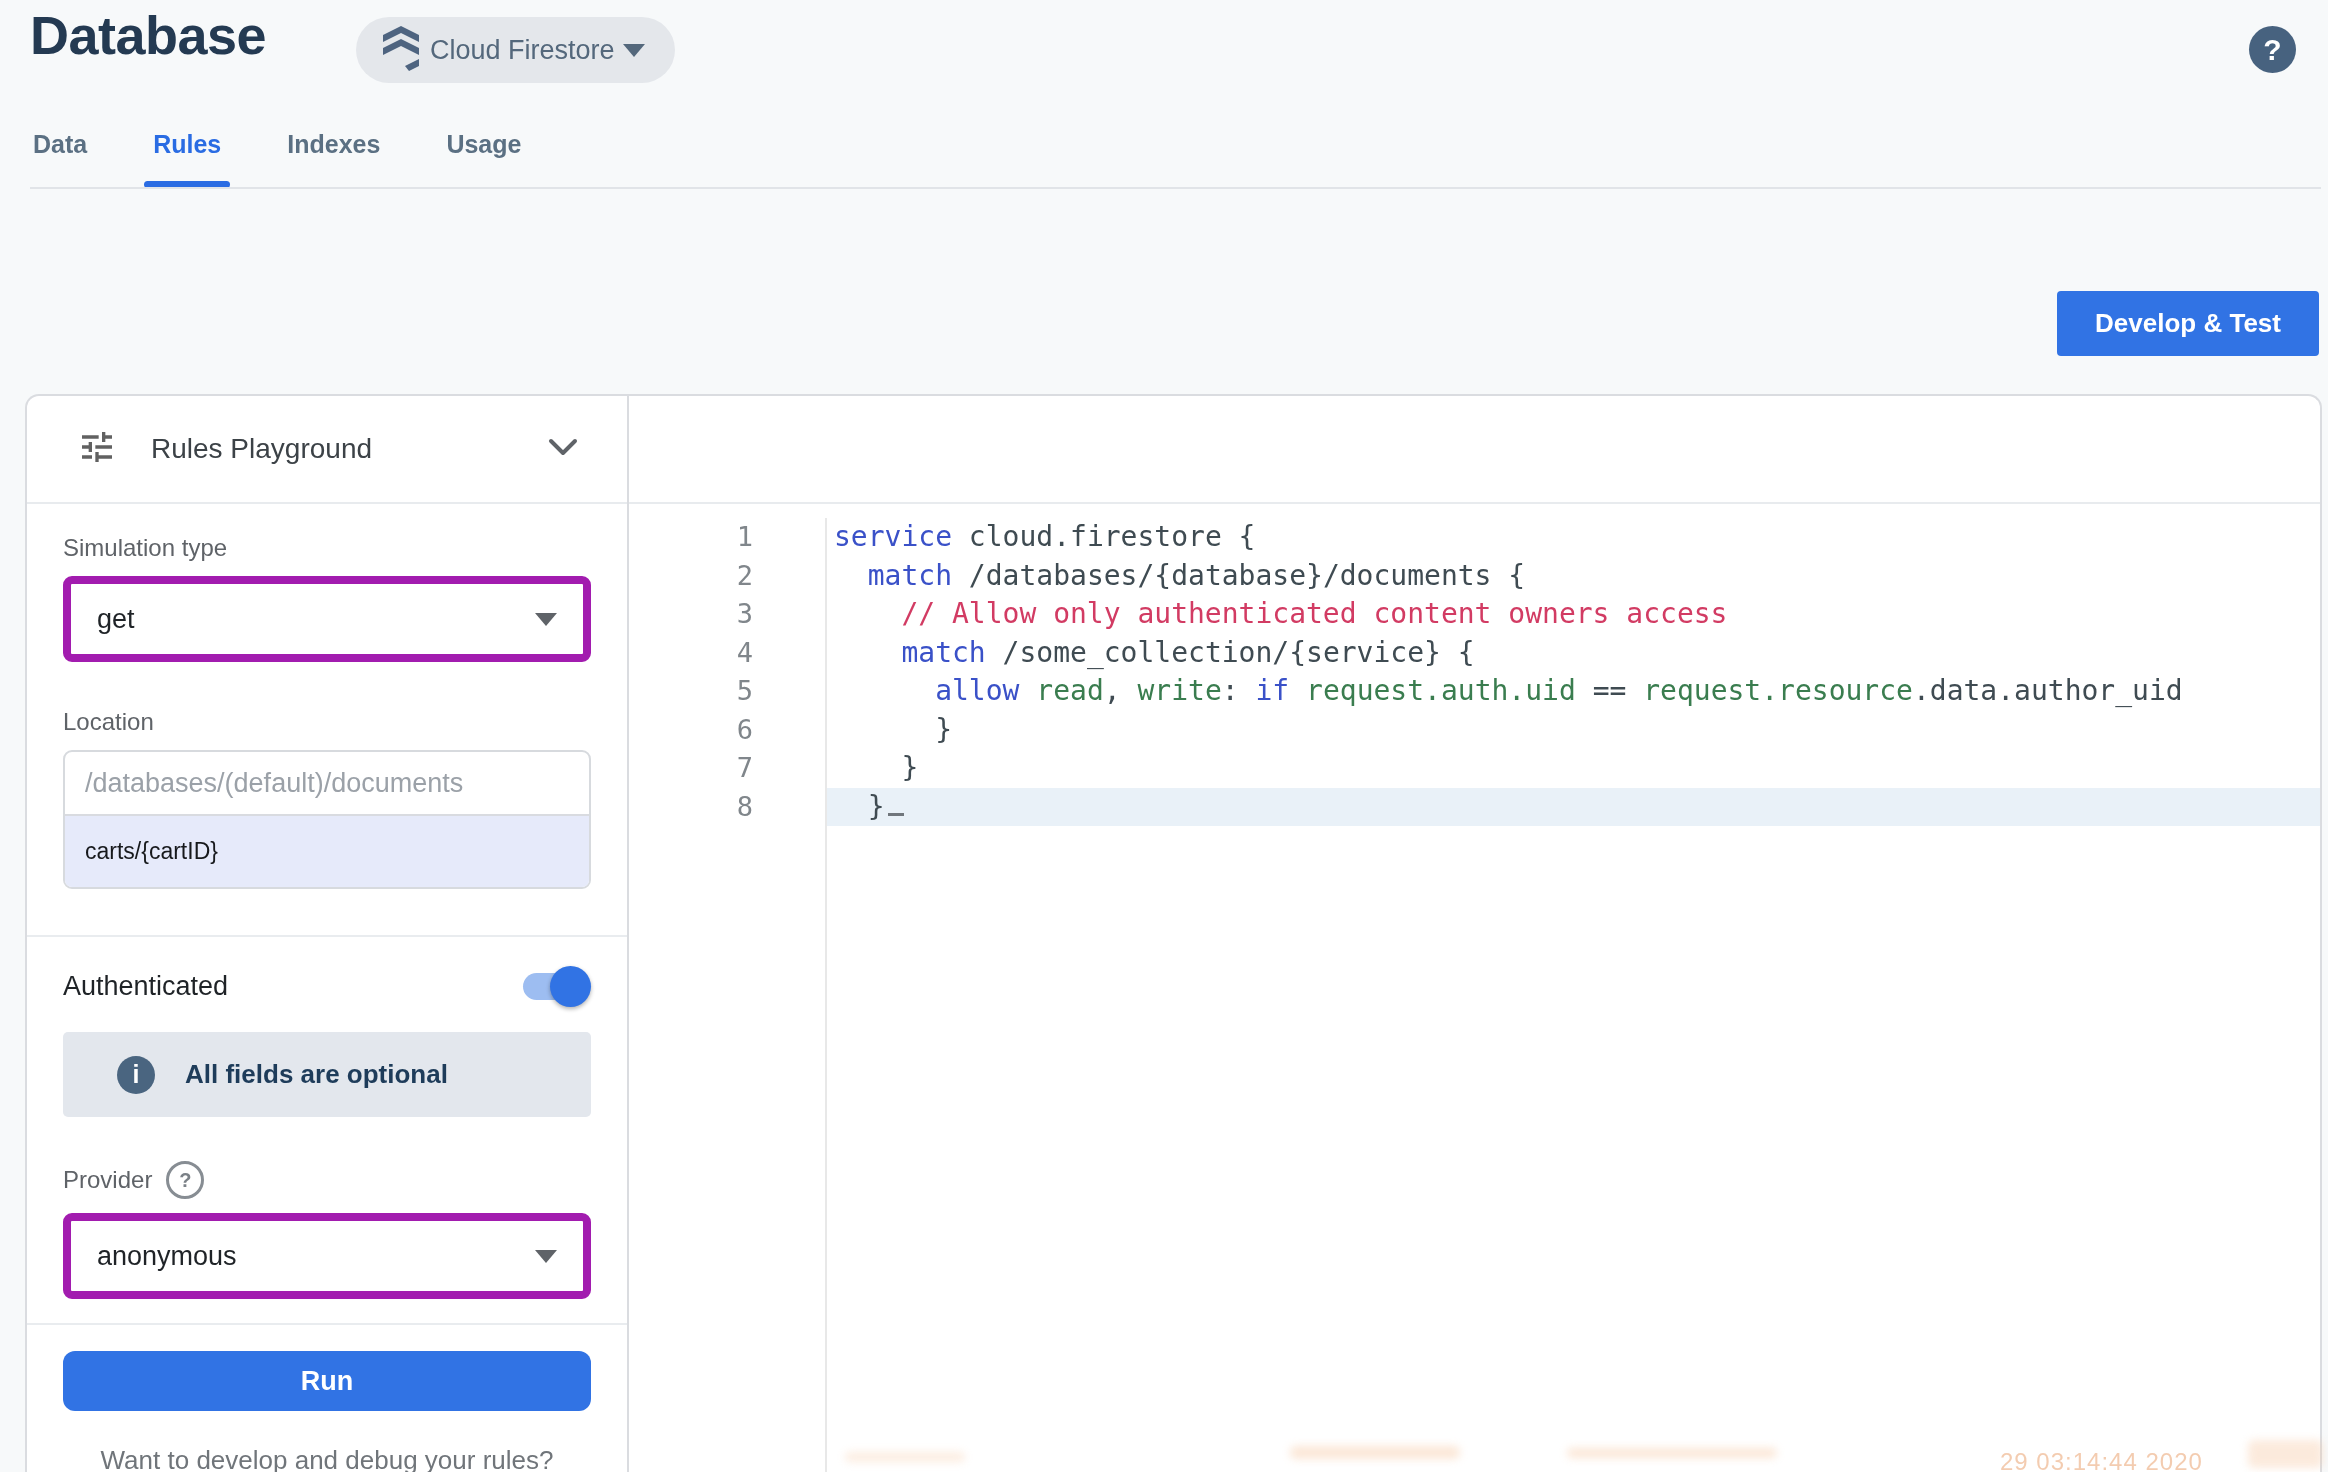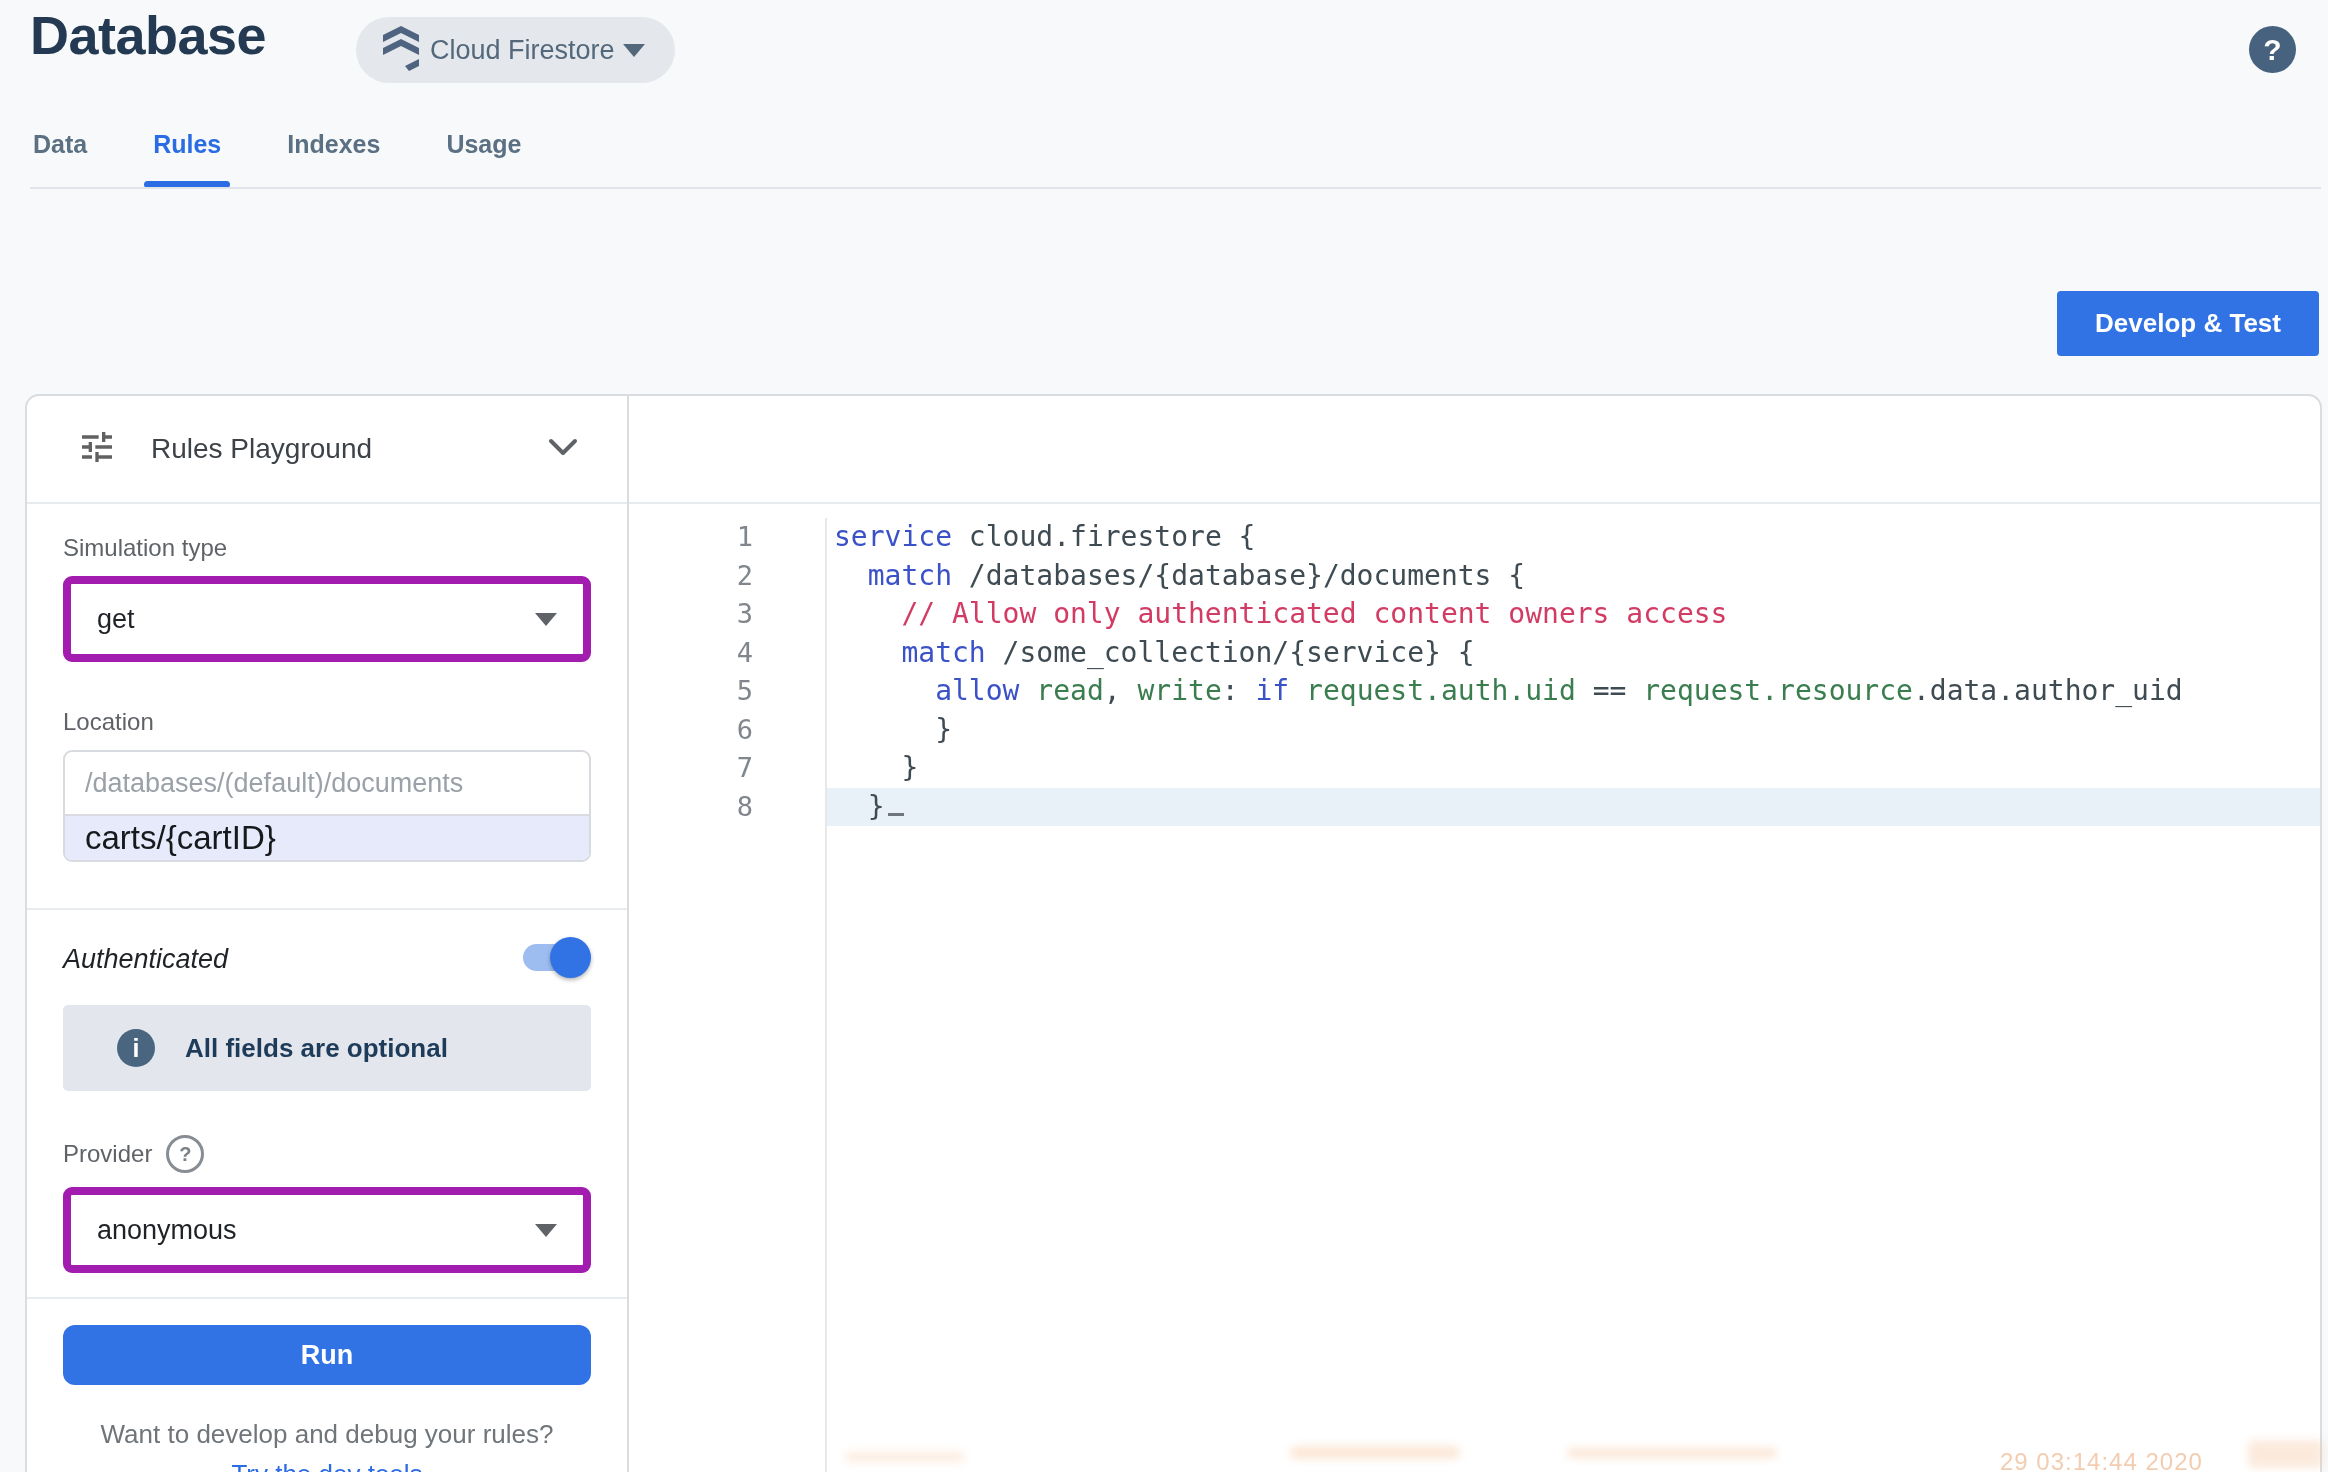--- a/index.html
+++ b/index.html
@@ -32,23 +32,23 @@
   .pg-header{height:106px;flex:none;display:flex;align-items:center;padding:0 46px 0 50px;border-bottom:2px solid #e8ebee;cursor:pointer;}
   .pg-title{margin-left:34px;font-size:28px;color:#3c4247;}
   .pg-chevron{margin-left:auto;}
   .sec{padding:0 36px;}
   .small-label{font-size:24px;color:#5f6368;}
   .fake-select{margin-top:14px;height:70px;border:8px solid #a21caf;border-radius:9px;background:#fff;
         display:flex;align-items:center;padding:0 26px;font-size:27px;color:#1f2327;cursor:pointer;}
   .sel-caret{margin-left:auto;width:0;height:0;border-left:11px solid transparent;border-right:11px solid transparent;border-top:13px solid #5f6368;}
   .loc-box{margin-top:14px;border:2px solid #d7dade;border-radius:9px;overflow:hidden;background:#fff;}
   .loc-prefix{height:62px;display:flex;align-items:center;padding:0 20px;font-size:27px;color:#9ba1a8;border-bottom:2px solid #d9dbe0;}
-  .loc-value{height:44px;display:flex;align-items:center;padding:0 20px;font-size:33px;color:#17191c;background:#e6eafa;}
+  .loc-value{height:71px;display:flex;align-items:center;padding:0 20px;font-size:23px;color:#17191c;background:#e6eafa;}
   .hr{height:0;border-top:2px solid #e9ecef;}
-  .auth-row{margin-top:34px;display:flex;justify-content:space-between;font-style:italic;}
+  .auth-row{margin-top:34px;display:flex;align-items:center;justify-content:space-between;}
   .auth-label{font-size:27px;color:#1f2327;}
   .toggle{position:relative;width:62px;height:27px;border-radius:14px;background:#9dbdf1;margin-right:6px;cursor:pointer;}
   .toggle .knob{position:absolute;right:-6px;top:-7px;width:41px;height:41px;border-radius:50%;background:#3173e4;box-shadow:0 2px 4px rgba(0,0,0,.3);}
   .info-box{margin:30px 36px 0;height:86px;background:#e3e7ed;border-radius:5px;display:flex;align-items:center;padding-left:54px;gap:30px;}
   .info-icon{width:38px;height:38px;border-radius:50%;background:#4a6580;color:#fff;font-size:25px;font-weight:700;
         display:flex;align-items:center;justify-content:center;flex:none;}
   .info-text{font-size:26px;font-weight:700;color:#1e3c5a;}
   .provider-row{margin-top:44px;display:flex;align-items:center;gap:14px;}
   .q-circle{width:32px;height:32px;border-radius:50%;border:3px solid #878d93;color:#7b8187;font-size:20px;font-weight:700;
         display:flex;align-items:center;justify-content:center;}

